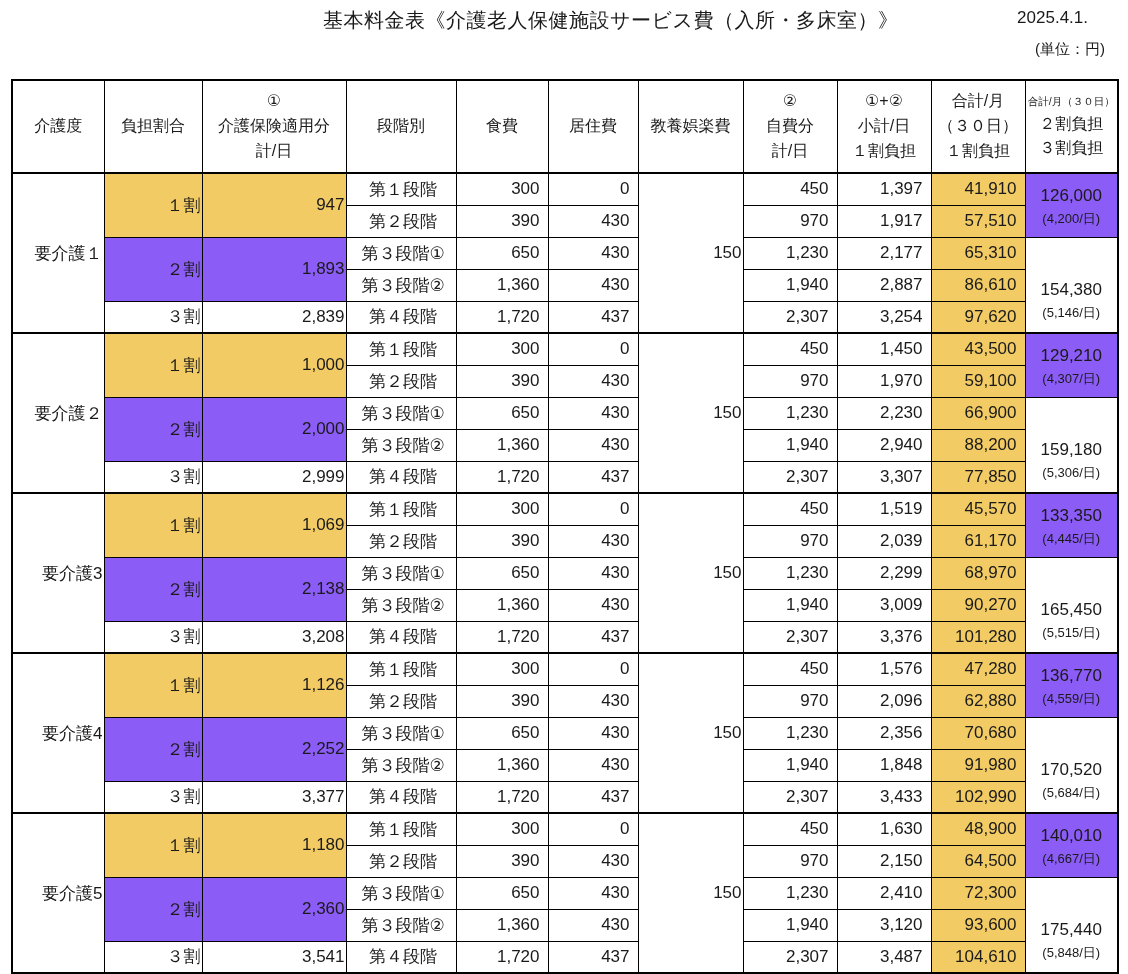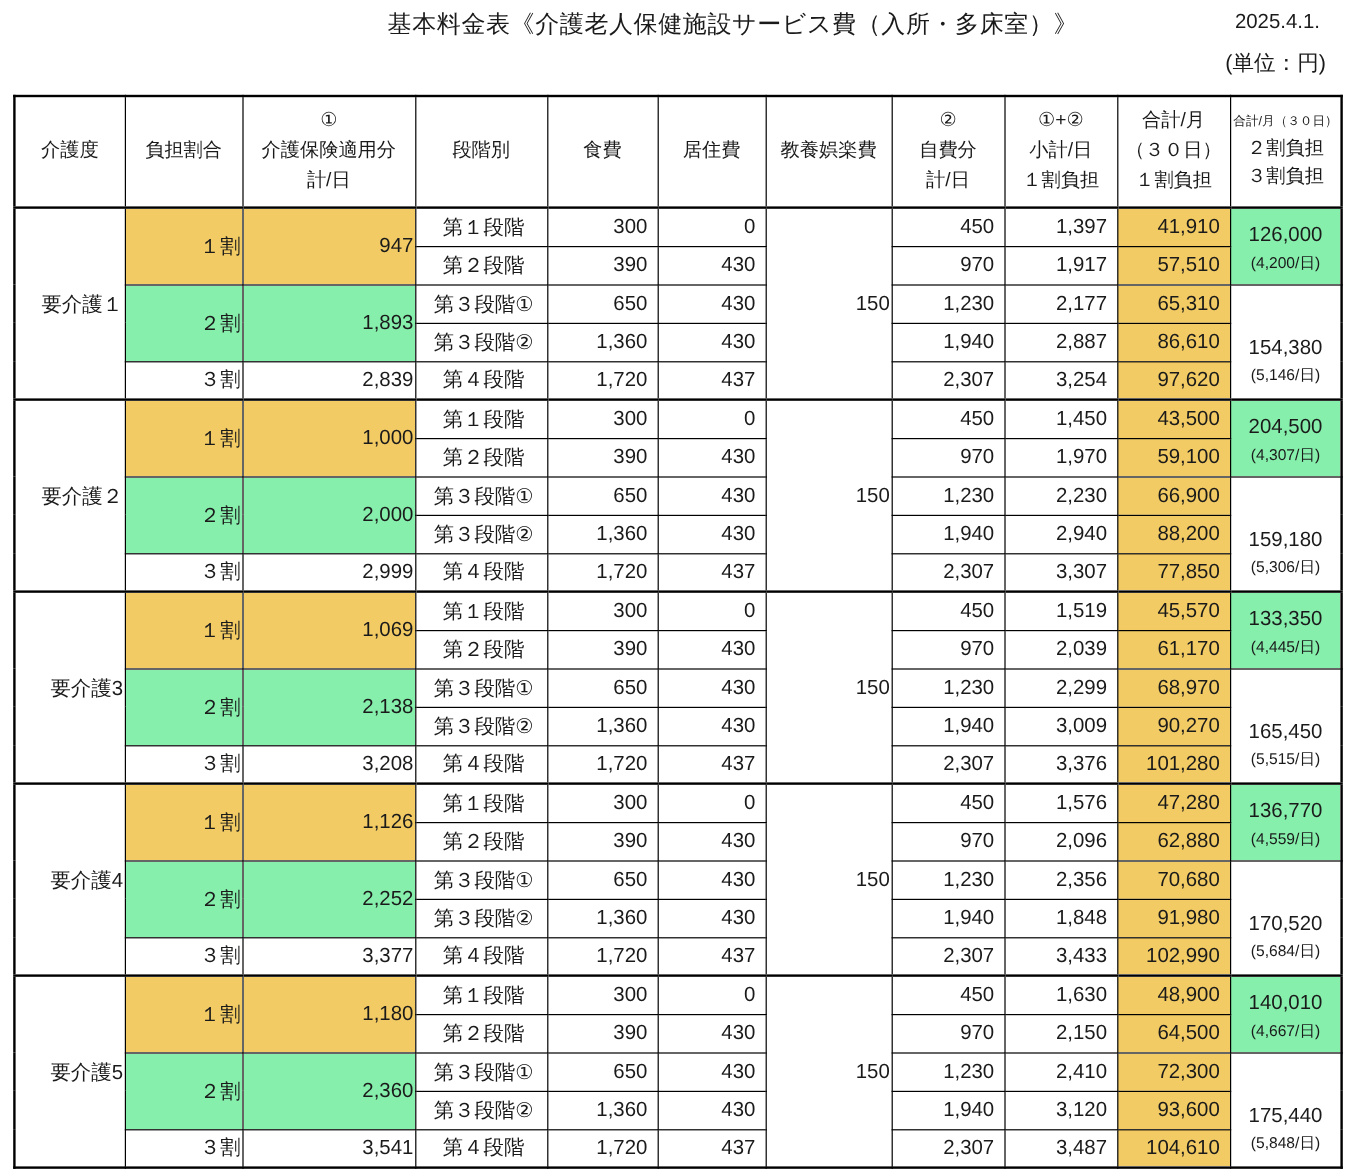--- a/index.html
+++ b/index.html
@@ -3,22 +3,22 @@
 <meta charset="utf-8">
 <style>
   html,body{margin:0;padding:0;}
   body{
     width:1128px;height:974px;background:#ffffff;
     font-family:"Liberation Sans","DejaVu Sans",sans-serif;
     color:#1a1a1a;position:relative;
   }
   .topbar{position:relative;height:79px;}
   .page-title{position:absolute;left:323px;top:7px;font-size:20px;letter-spacing:0.5px;white-space:nowrap;}
-  .page-date{position:absolute;right:28px;top:8px;font-size:17px;}
-  .unit-note{position:absolute;right:23px;top:40px;font-size:18px;}
+  .page-date{position:absolute;right:40px;top:8px;font-size:17px;}
+  .unit-note{position:absolute;right:23px;top:40px;font-size:15px;}
 
   table.fee{
     border-collapse:collapse;table-layout:fixed;
     margin-left:11px;width:1106px;
     border:2px solid #000;
   }
   col.c-care{width:92px}col.c-ratio{width:98px}col.c-ins{width:144px}
   col.c-stage{width:110px}col.c-food{width:92px}col.c-res{width:90px}
   col.c-rec{width:105px}col.c-self{width:94px}col.c-sub{width:94px}
   col.c-mon{width:94px}col.c-mon23{width:93px}
@@ -26,21 +26,21 @@
   th,td{border:1px solid #000;font-weight:normal;vertical-align:middle;overflow:hidden;}
   thead tr{height:93px;}
   tbody tr{height:32px;}
   th{font-size:16px;text-align:center;line-height:1.55;border-bottom:2px solid #000;}
   th .h-small{font-size:10.5px;letter-spacing:0;line-height:1.9;text-align:center;}
   td{font-size:17px;}
   .ctr{text-align:right;}
   .num{text-align:right;padding-right:8px;}
   .stage{text-align:center;padding-left:5px;}
   .c-dark{background:#F2CB64;}
-  .c-light{background:#86efac;}
+  .c-light{background:#8b5cf6;}
   .block-top td{border-top:2px solid #000;}
   .mon23{text-align:center;vertical-align:middle;}
   .mon23 .big{font-size:17px;line-height:1.6;}
   .mon23 .small{font-size:13px;line-height:1.5;}
   .mon23.late{vertical-align:middle;padding-top:30px;}
 </style>
 </head>
 <body>
 
 <div class="topbar">
@@ -160,21 +160,21 @@
         <td class="ctr c-dark" rowspan="2">１割</td>
         <td class="ctr c-dark" rowspan="2">1,000</td>
         <td class="stage">第１段階</td>
         <td class="num">300</td>
         <td class="num">0</td>
         <td class="ctr" rowspan="5">150</td>
         <td class="num">450</td>
         <td class="num">1,450</td>
         <td class="num c-dark">43,500</td>
         <td class="mon23 c-light" rowspan="2">
-          <div class="big">204,500</div>
+          <div class="big">129,210</div>
           <div class="small">(4,307/日)</div>
         </td>
       </tr>
       <tr>
         <td class="stage">第２段階</td>
         <td class="num">390</td>
         <td class="num">430</td>
         <td class="num">970</td>
         <td class="num">1,970</td>
         <td class="num c-dark">59,100</td>

